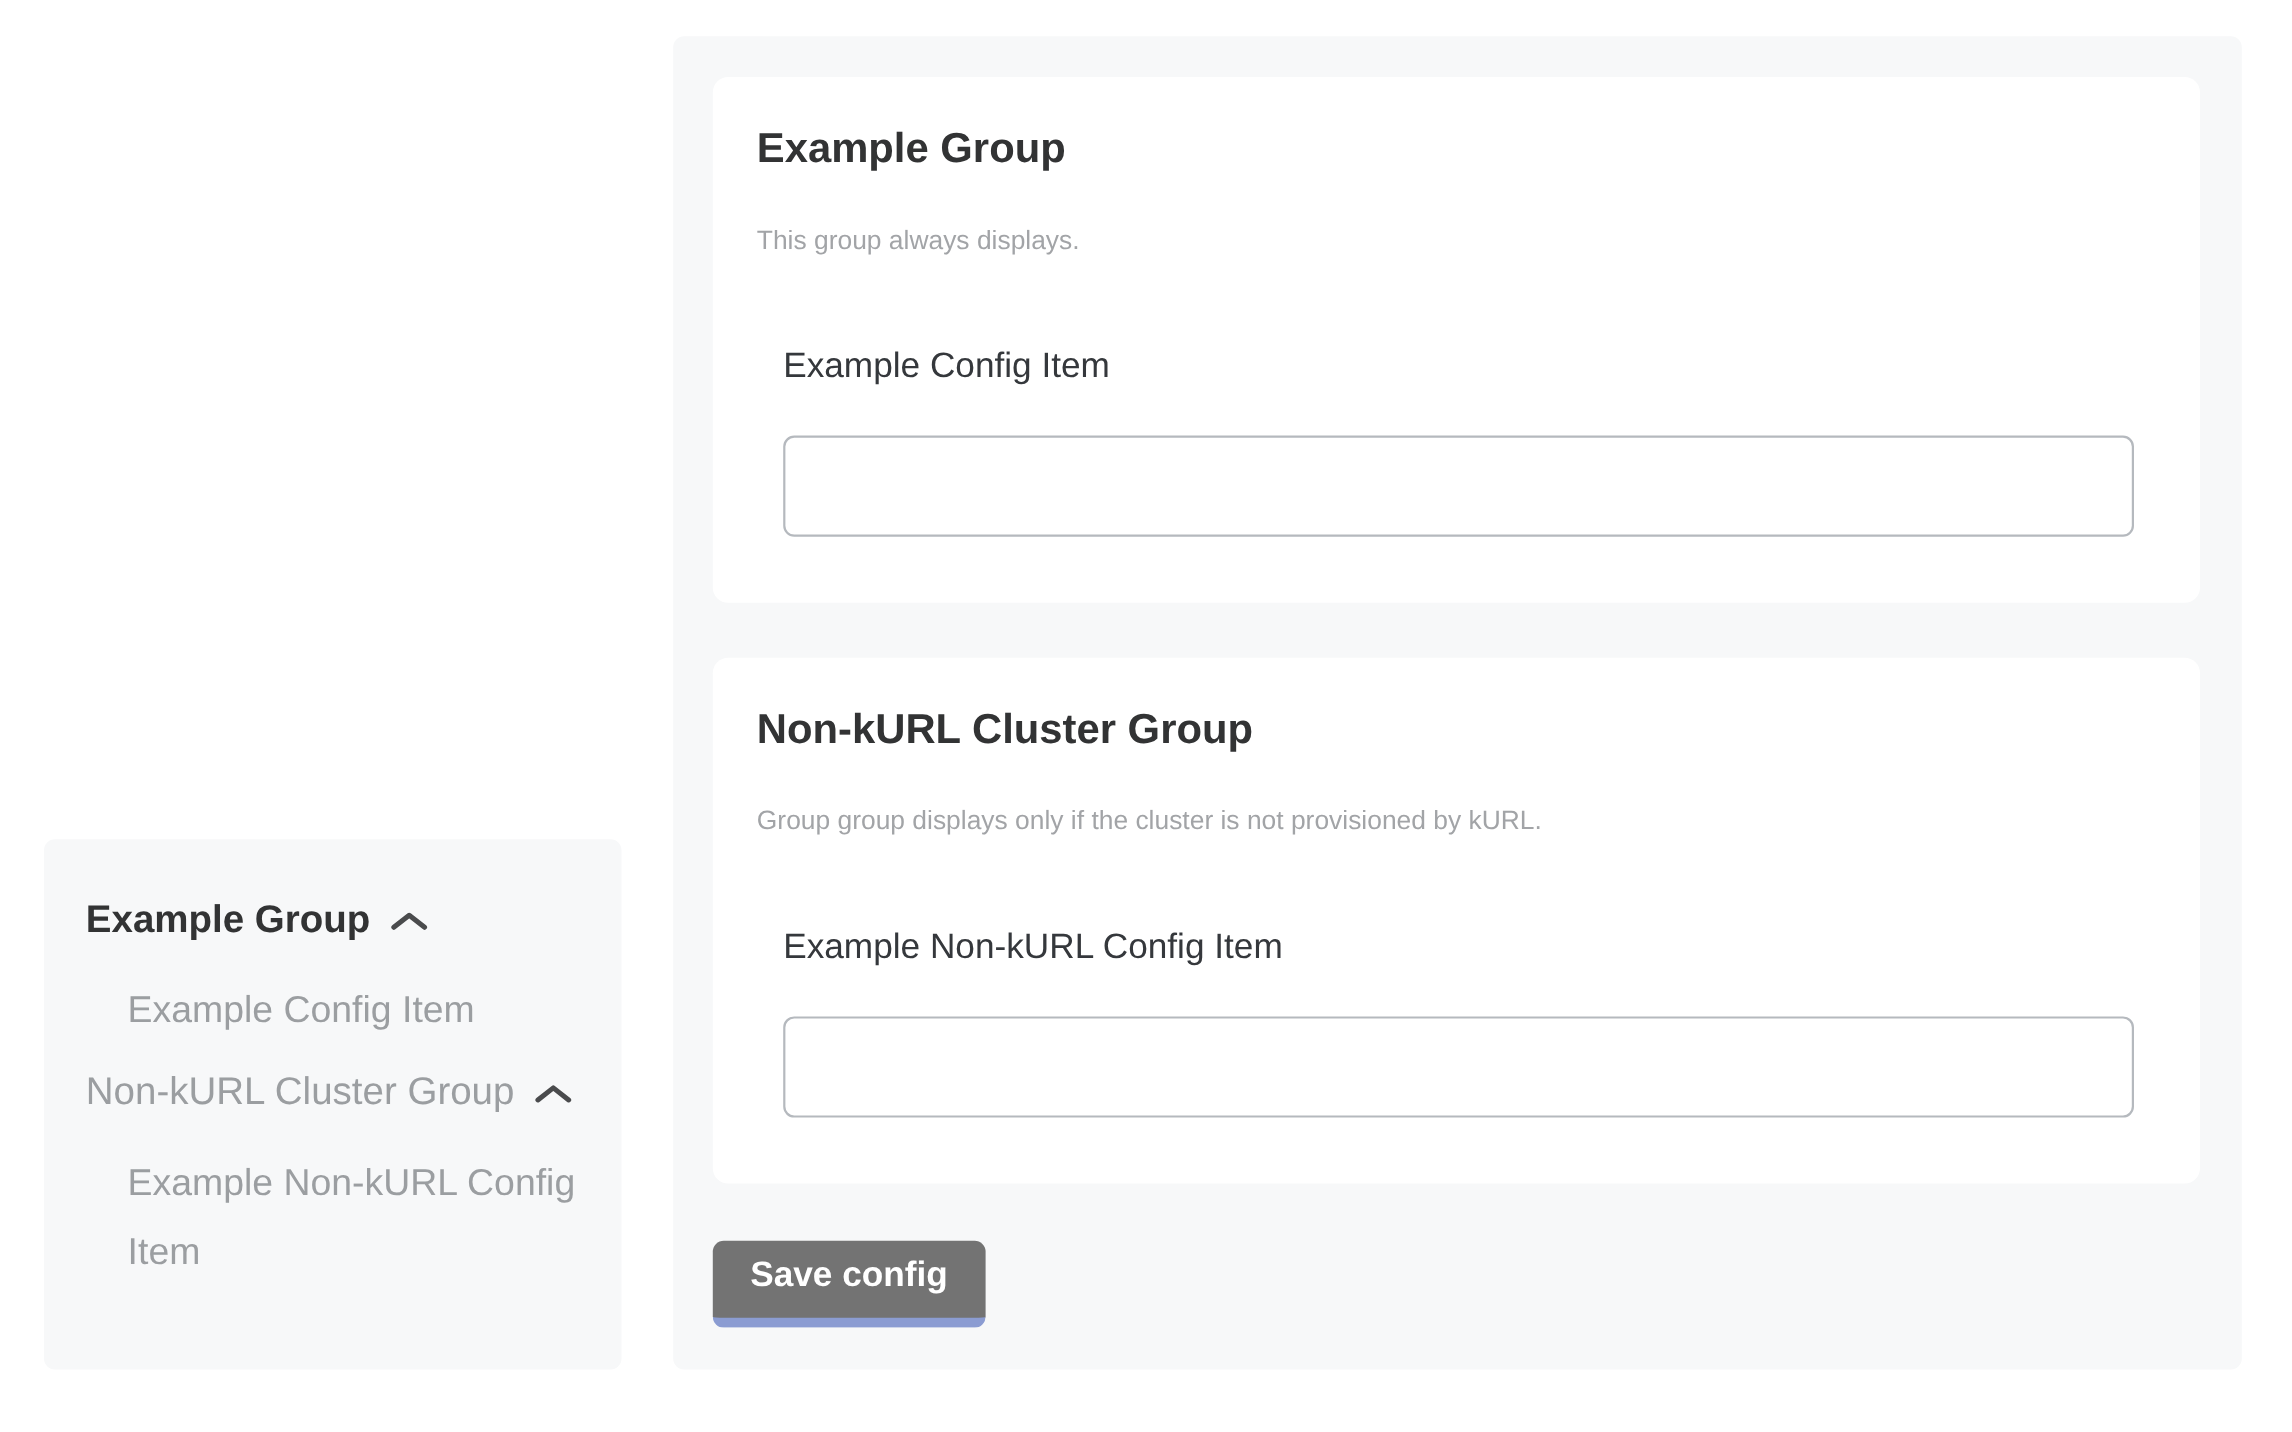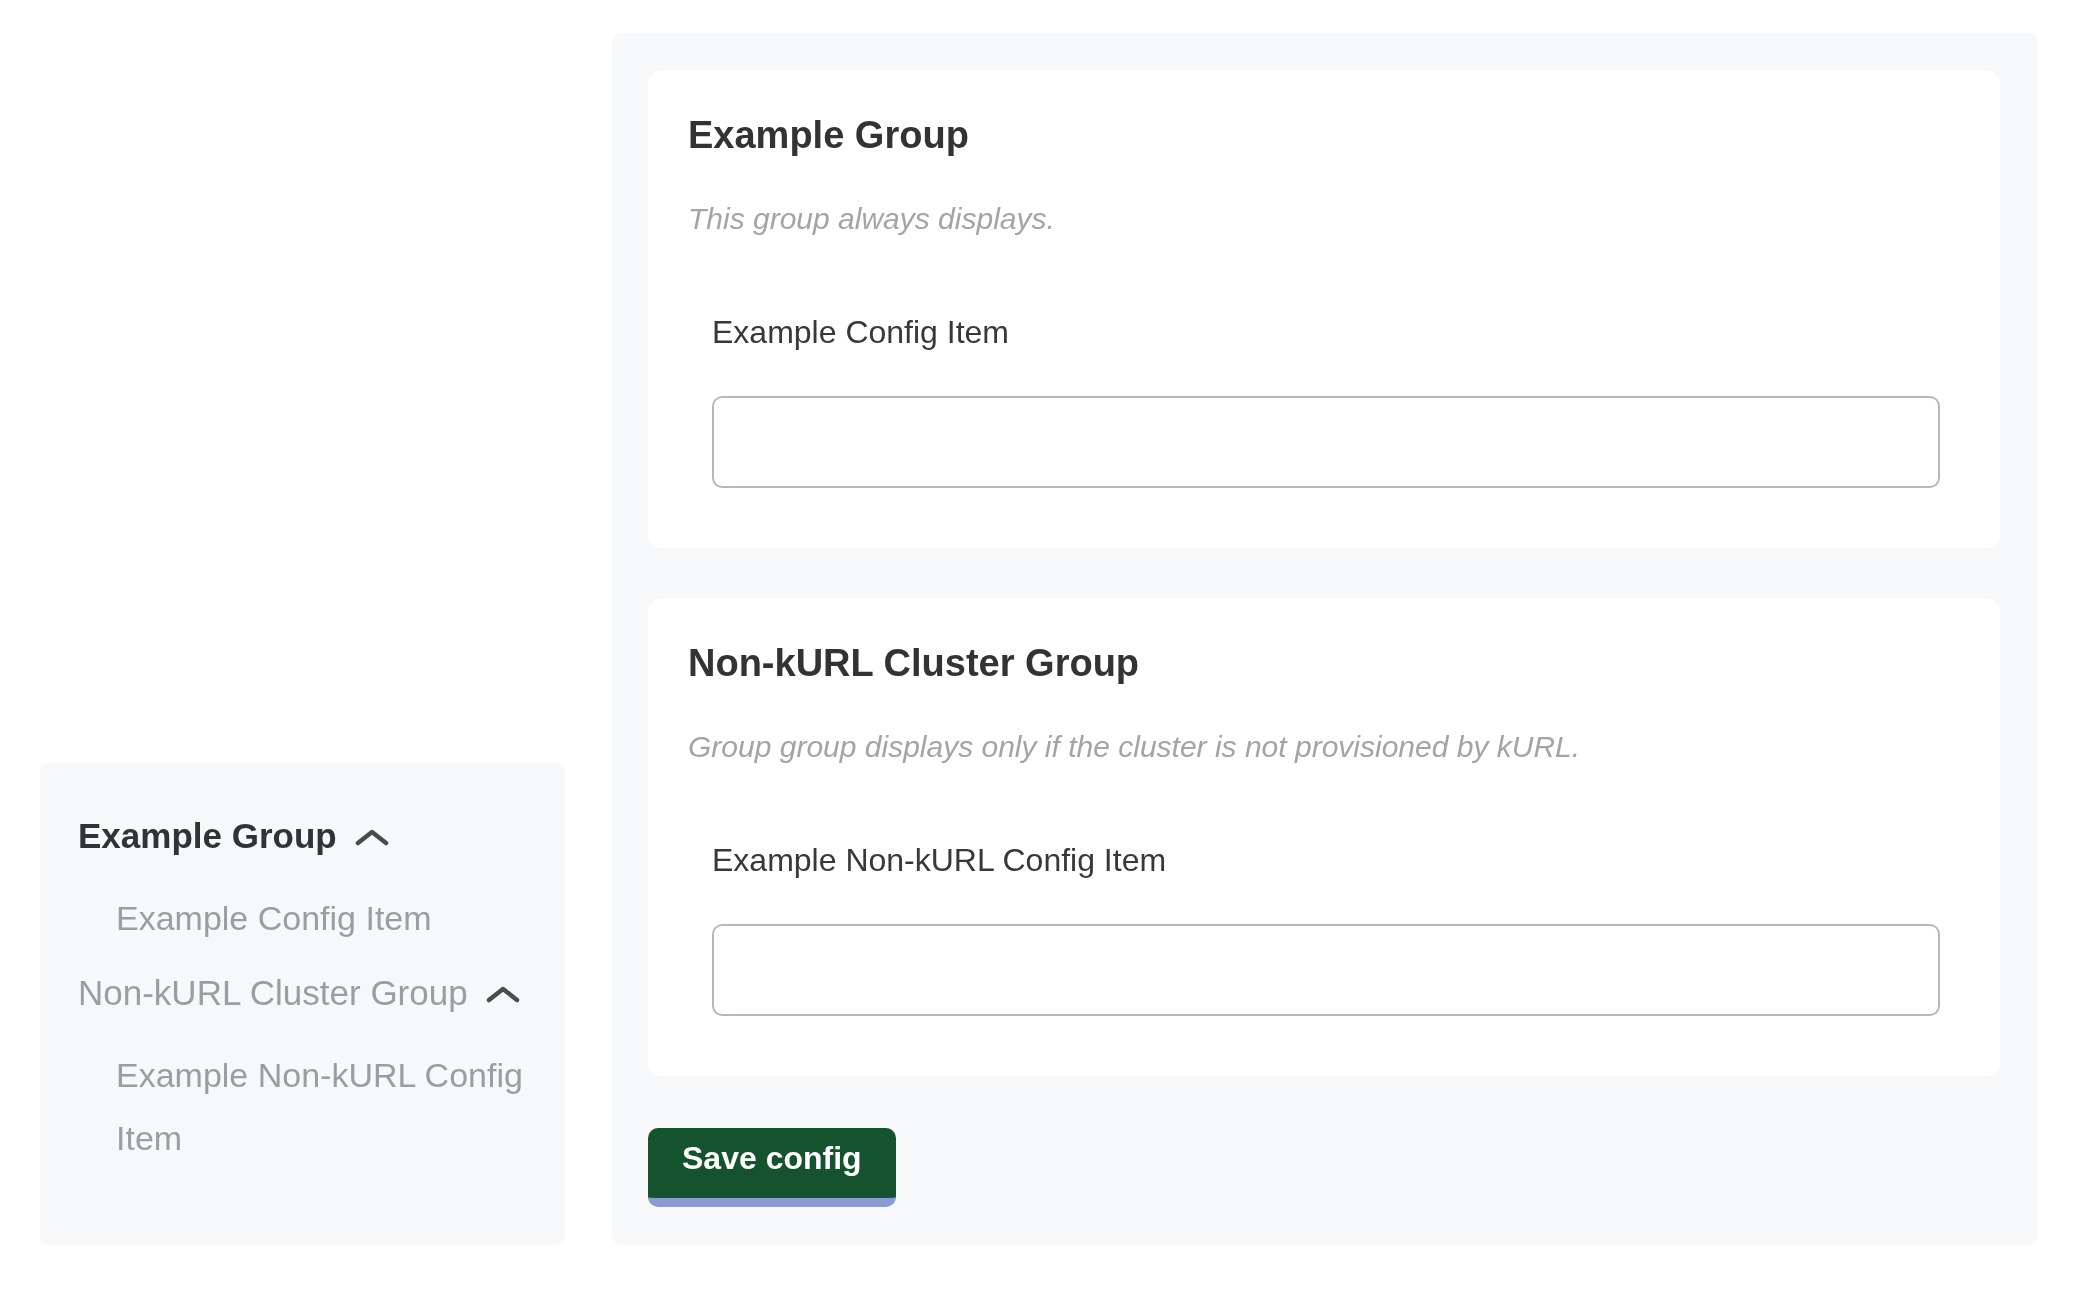--- a/index.html
+++ b/index.html
@@ -71,25 +71,24 @@
   }
   .card + .card { margin-top: 50px; }
   .card-title {
     font-size: 38px;
     line-height: 46px;
     font-weight: bold;
     color: #323334;
     margin: 0 0 42px 0;
   }
   .card-desc {
-    font-size: 30px;
+    font-size: 24px;
     line-height: 37px;
     color: #a2a4a7;
     margin: 0 0 76px 0;
-    font-style: italic;
   }
   .config-item { margin: 0 20px 0 24px; }
   .config-label {
     font-size: 32px;
     line-height: 39px;
     color: #35383c;
     margin: 0 0 44px 0;
   }
   .config-input {
     display: block;
@@ -104,21 +103,21 @@
     color: #323334;
     outline: none;
   }
 
   
   .save-btn {
     display: inline-block;
     margin-top: 52px;
     height: 79px;
     padding: 0 34px 9px 34px;
-    background: #14532d;
+    background: #737373;
     border: none;
     border-bottom: 9px solid #8b9cd2;
     border-radius: 10px;
     color: #ffffff;
     font-family: "Liberation Sans", sans-serif;
     font-size: 32px;
     font-weight: bold;
     cursor: default;
   }
 </style>

